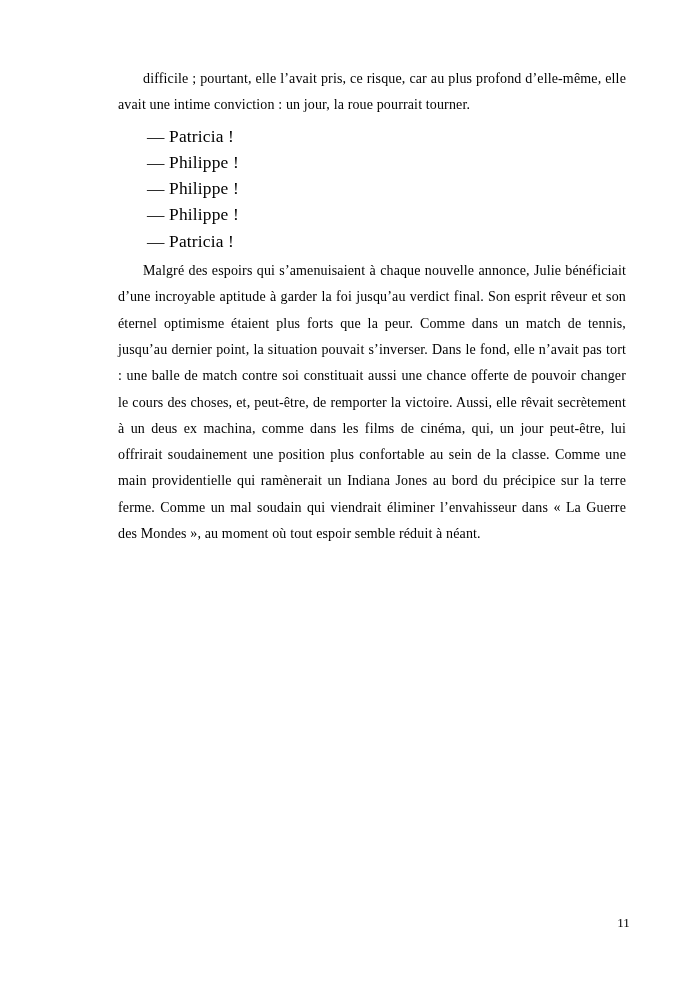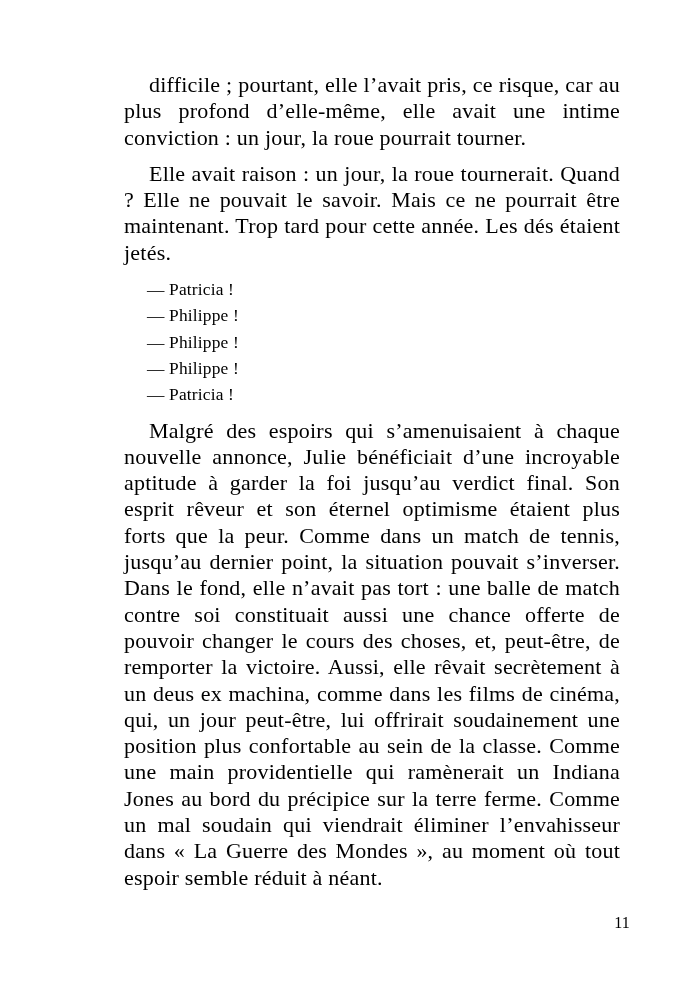--- a/index.html
+++ b/index.html
@@ -26,22 +26,22 @@
   }
 
   .text-column {
     position: absolute;
     left: 114px;
     top: 62px;
     width: 516px;
   }
 
   p.body-par {
-    margin: 10px;
-    font-size: 22px;
+    margin: 4px;
+    font-size: 14px;
     line-height: 26.3px;
     text-align: justify;
     text-justify: inter-word;
     text-indent: 25px;
     hyphens: none;
     -webkit-hyphens: none;
     letter-spacing: 0.01em;
   }
 
   p.dialogue-line {
@@ -52,33 +52,32 @@
     text-indent: 33px;
     letter-spacing: 0.01em;
   }
 
   .page-number {
     position: absolute;
     left: 114px;
     top: 910px;
     width: 516px;
     text-align: right;
-    font-size: 16px;
+    font-size: 13px;
     line-height: 26.3px;
     letter-spacing: 0.01em;
   }
 </style>
 </head>
 <body>
 
 <div class="page">
 
   <div class="text-column">
     <p class="body-par">difficile ; pourtant, elle l’avait pris, ce risque, car au plus profond d’elle-même, elle avait une intime conviction : un jour, la roue pourrait tourner.</p>
-    <p class="body-par">Elle avait raison : un jour, la roue tournerait. Quand ? Elle ne pouvait le savoir. Mais ce ne pourrait être maintenant. Trop tard pour cette année. Les dés étaient jetés.</p>
     <p class="dialogue-line">— Patricia !</p>
     <p class="dialogue-line">— Philippe !</p>
     <p class="dialogue-line">— Philippe !</p>
     <p class="dialogue-line">— Philippe !</p>
     <p class="dialogue-line">— Patricia !</p>
     <p class="body-par">Malgré des espoirs qui s’amenuisaient à chaque nouvelle annonce, Julie bénéficiait d’une incroyable aptitude à garder la foi jusqu’au verdict final. Son esprit rêveur et son éternel optimisme étaient plus forts que la peur. Comme dans un match de tennis, jusqu’au dernier point, la situation pouvait s’inverser. Dans le fond, elle n’avait pas tort : une balle de match contre soi constituait aussi une chance offerte de pouvoir changer le cours des choses, et, peut-être, de remporter la victoire. Aussi, elle rêvait secrètement à un deus ex machina, comme dans les films de cinéma, qui, un jour peut-être, lui offrirait soudainement une position plus confortable au sein de la classe. Comme une main providentielle qui ramènerait un Indiana Jones au bord du précipice sur la terre ferme. Comme un mal soudain qui viendrait éliminer l’envahisseur dans « La Guerre des Mondes », au moment où tout espoir semble réduit à néant.</p>
   </div>
 
   <div class="page-number">11</div>
 

